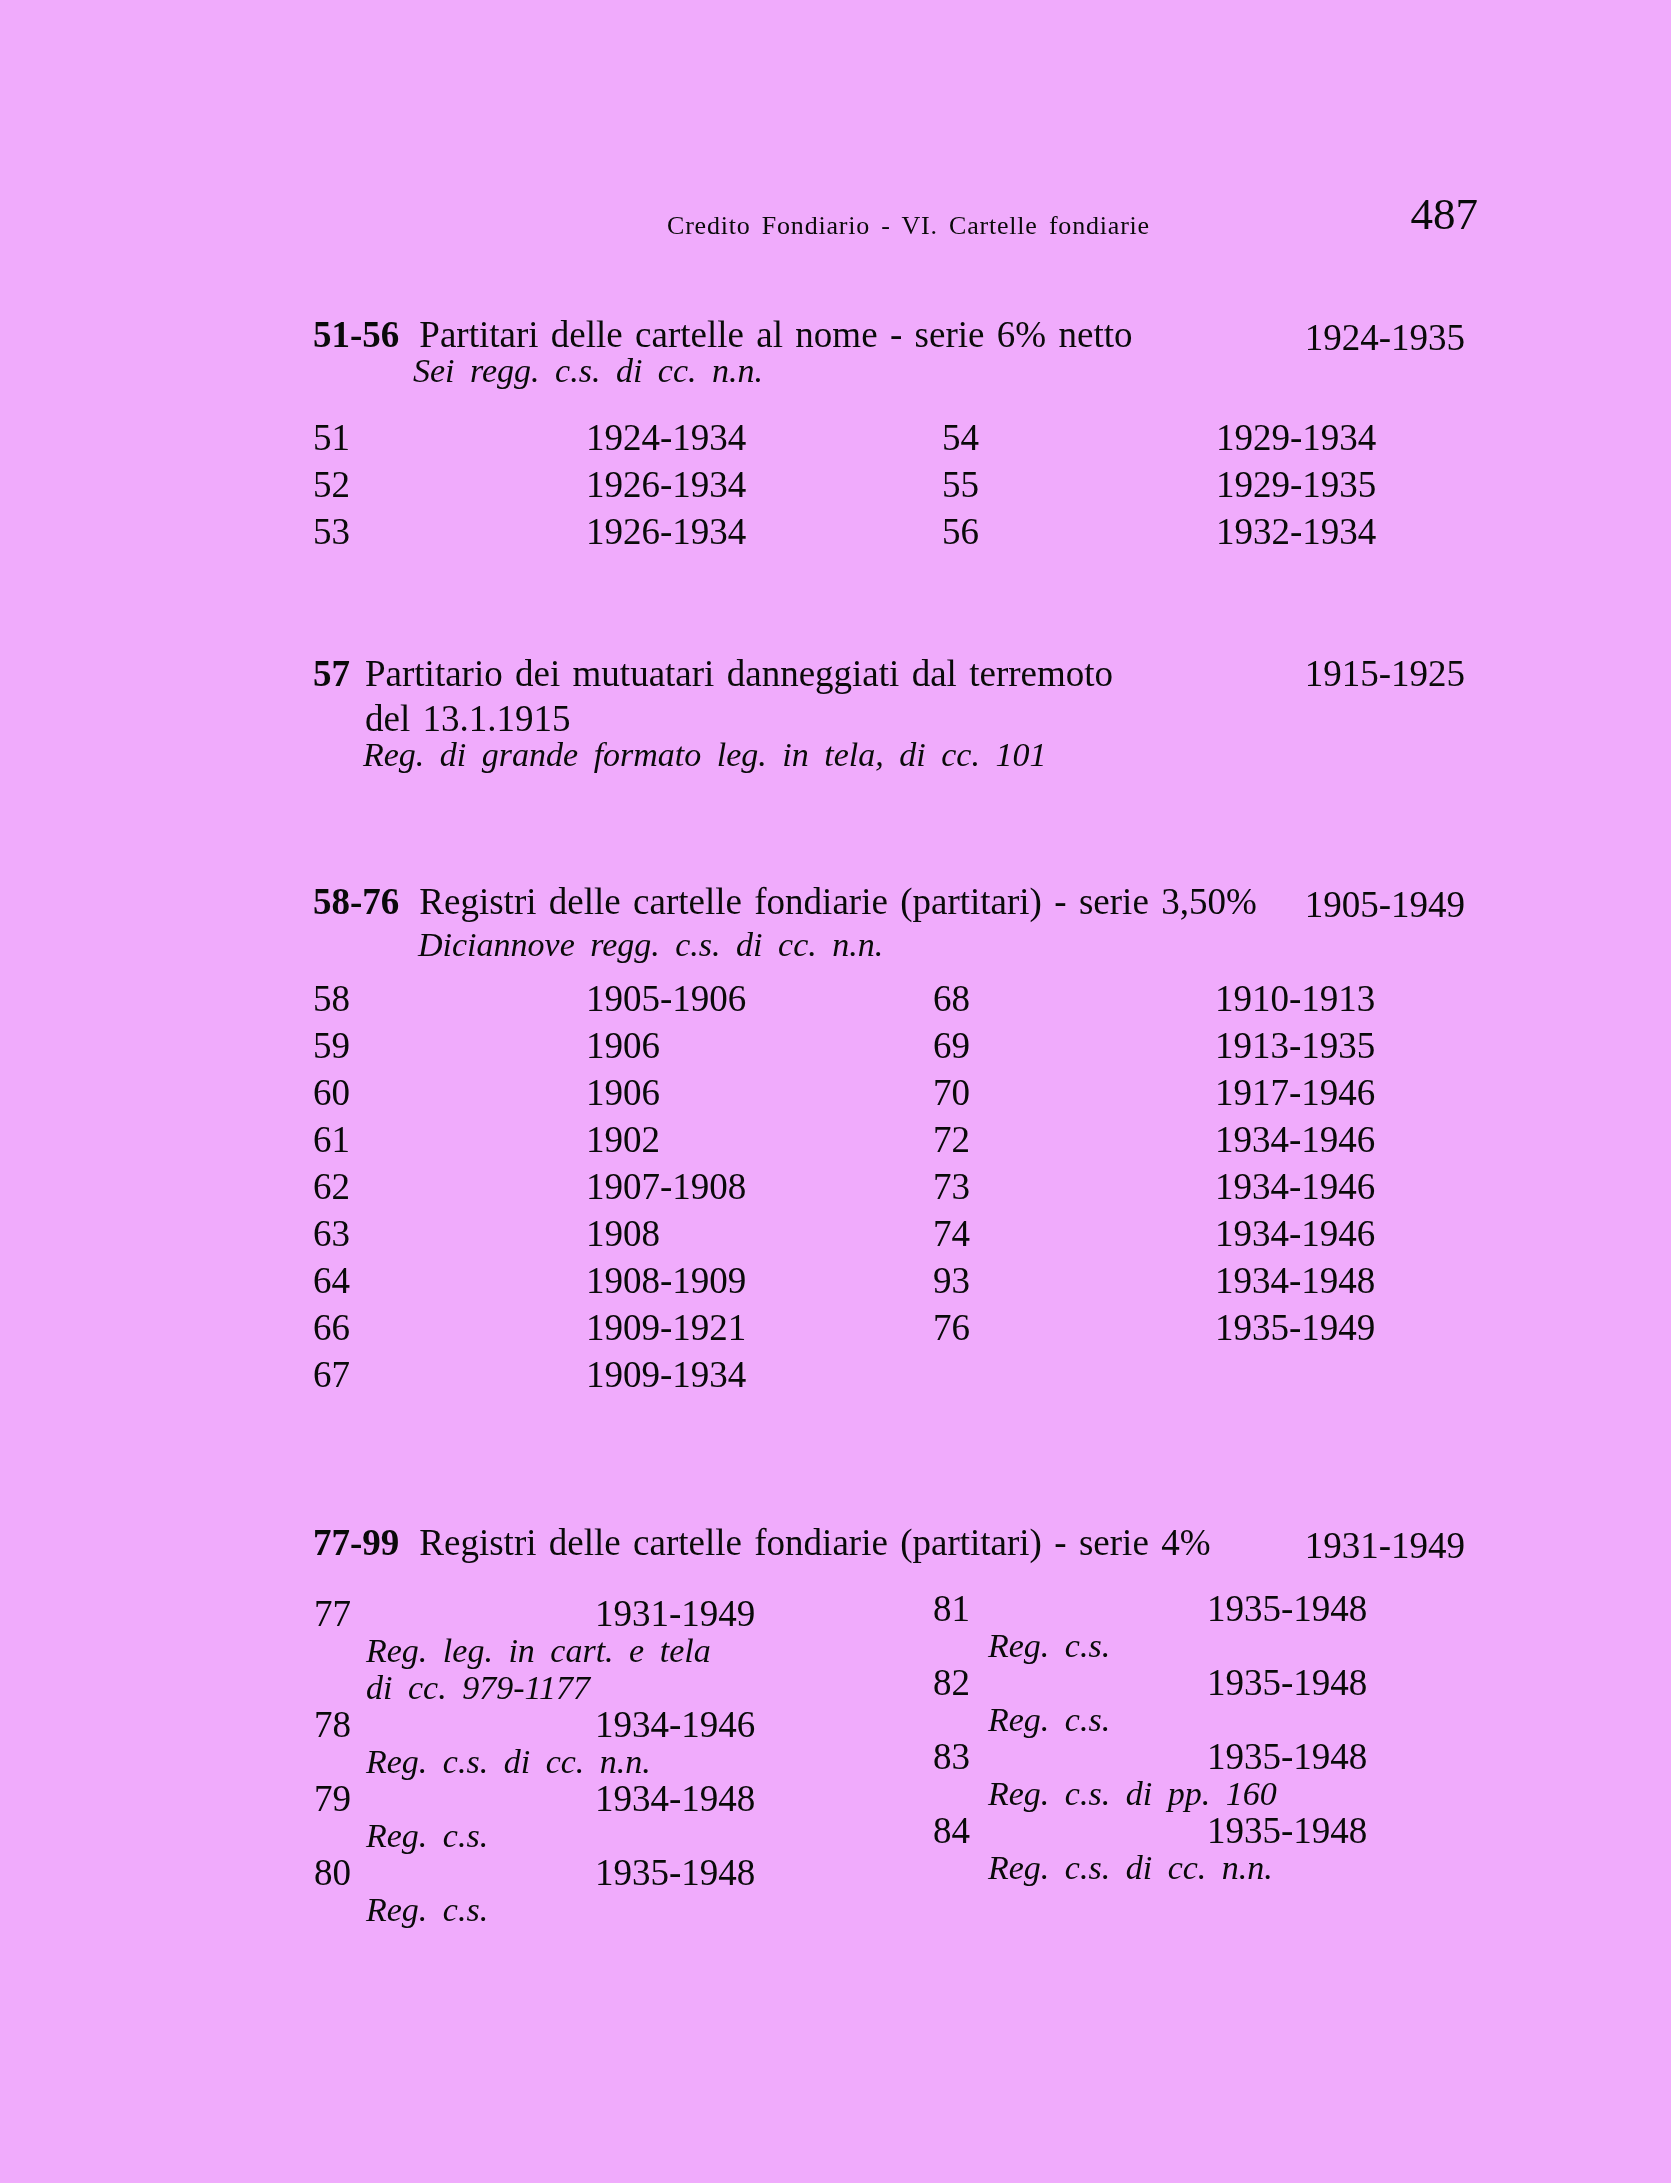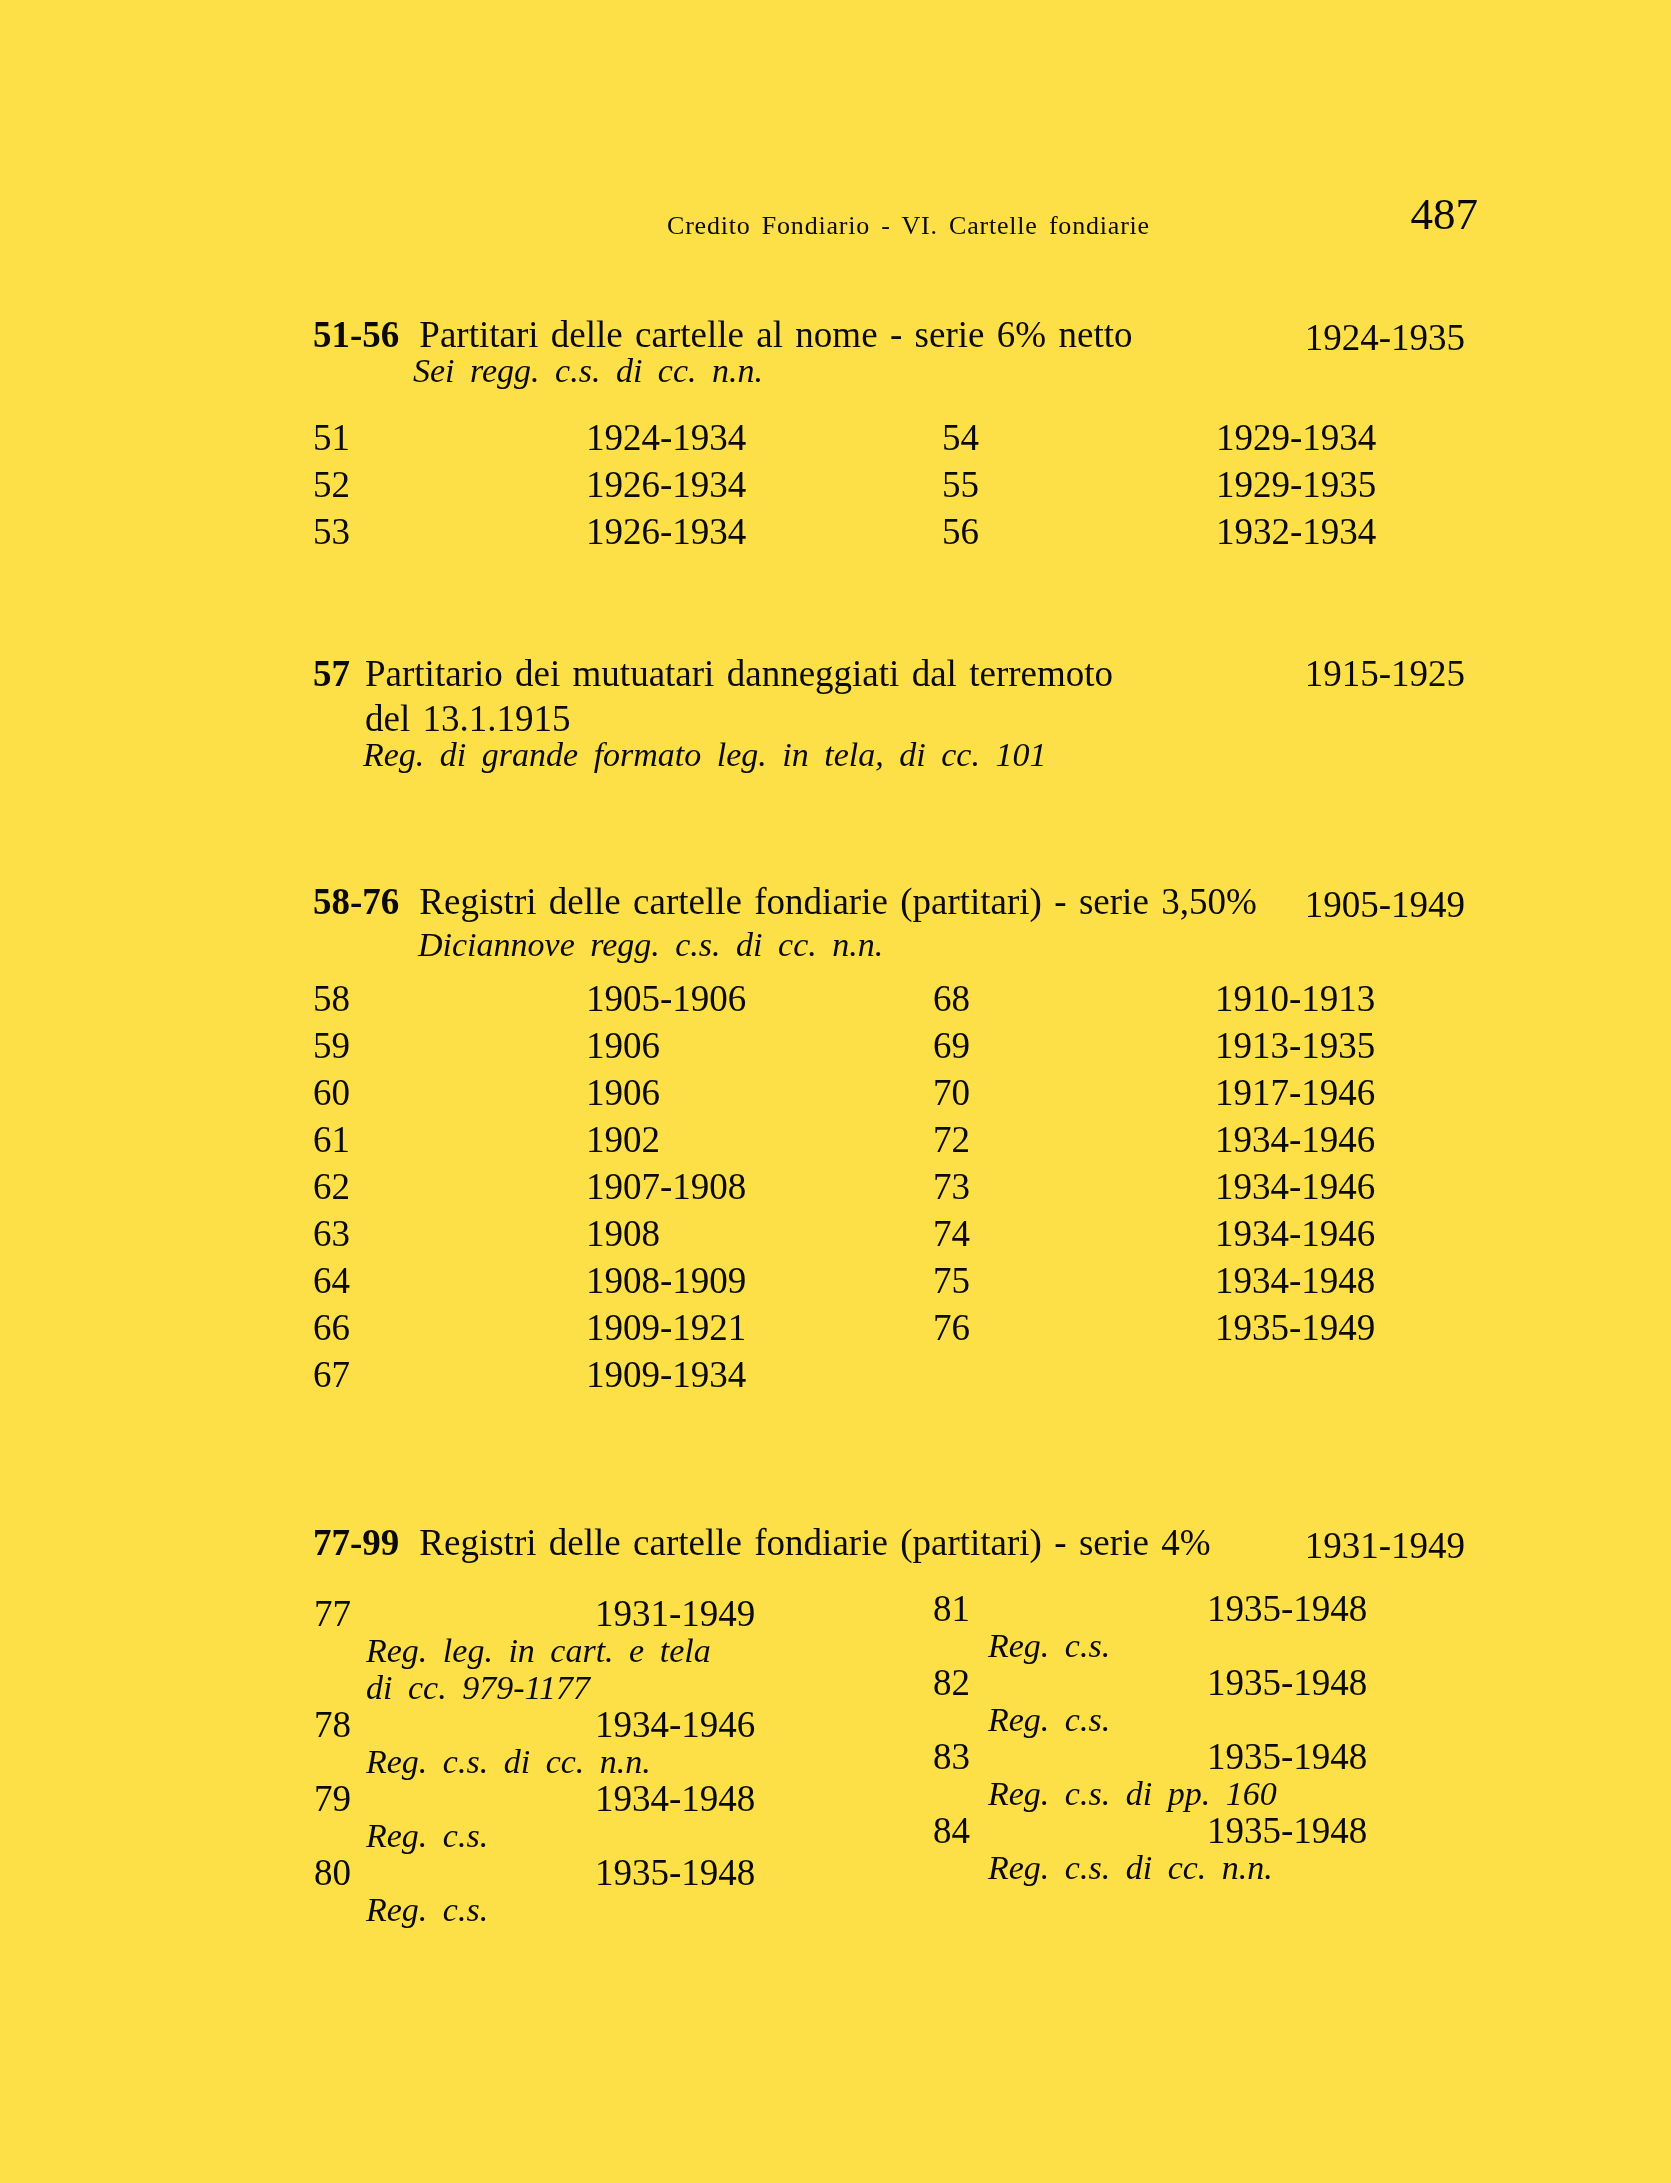--- a/index.html
+++ b/index.html
@@ -1,19 +1,19 @@
 <!DOCTYPE html>
 <html style="font-size:12.5px"><head>
 <meta charset="utf-8">
 <style>
   html,body{margin:0;padding:0;background:#e8e8e8;}
   .page{
     position:relative;
     width:1672px;height:2183px;
-    background:#fde047;
+    background:#f0abfc;
     font-family:"Liberation Serif","DejaVu Serif",serif;
     color:#0a0a0a;
     overflow:hidden;
   }
   .running-header{
     position:absolute;left:667px;top:211px;
     font-size:26px;letter-spacing:0.8px;word-spacing:3.9px;
     white-space:nowrap;
   }
   .page-number{
@@ -170,21 +170,21 @@
     </div>
     <div class="trow">
       <span class="t-num">73</span>
       <span class="t-date">1934-1946</span>
     </div>
     <div class="trow">
       <span class="t-num">74</span>
       <span class="t-date">1934-1946</span>
     </div>
     <div class="trow">
-      <span class="t-num">75</span>
+      <span class="t-num">93</span>
       <span class="t-date">1934-1948</span>
     </div>
     <div class="trow">
       <span class="t-num">76</span>
       <span class="t-date">1935-1949</span>
     </div>
   </div>
 
   <div class="entry-head" style="top:1523px">
     <span class="ent-num">77-99</span><span class="ent-title">Registri delle cartelle fondiarie (partitari) - serie 4%</span>

